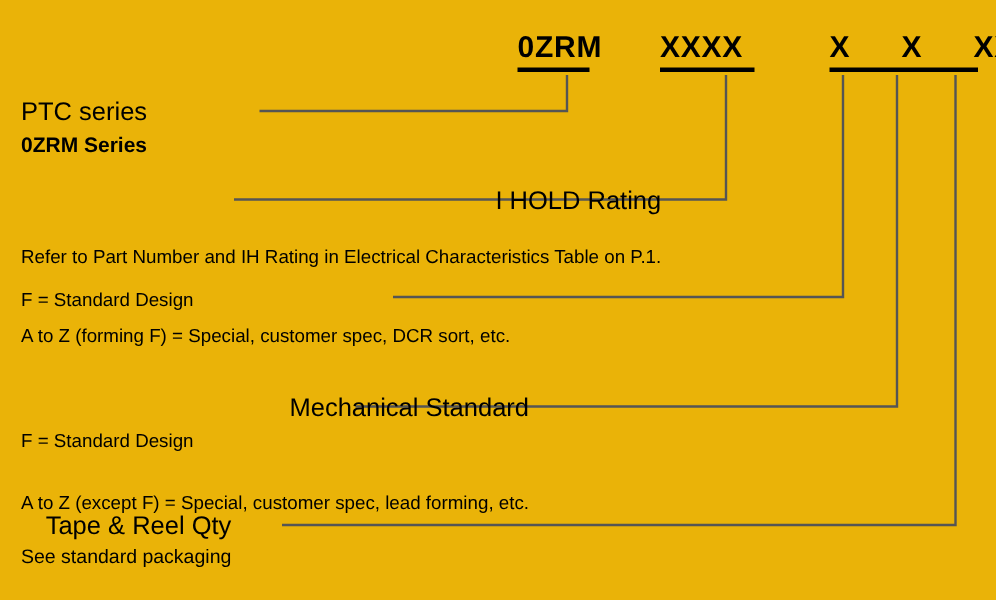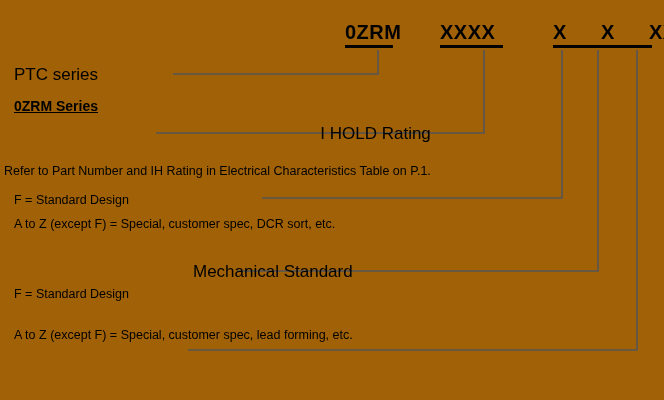--- a/index.html
+++ b/index.html
@@ -4,21 +4,21 @@
 <style>
   html, body {
     margin: 0;
     padding: 0;
     background: #ffffff;
   }
   #page {
     position: relative;
     width: 664px;
     height: 400px;
-    background: #a16207;
+    background: #eab308;
     overflow: hidden;
     font-family: "Liberation Sans", sans-serif;
     color: #000000;
   }
 
   
   .code-group {
     position: absolute;
     white-space: nowrap;
   }
@@ -114,33 +114,37 @@
       <span class="code-gap"></span>
       <span>X</span>
       <span class="code-gap"></span>
       <span>XX</span>
     </div>
     <div class="code-rule" style="width:99px;"></div>
   </div>
 
   <div class="label-block" style="left:14px; top:64px;">
     <div class="label-title">PTC series</div>
-    <div class="label-sub bold-ish" style="margin-top:12px;text-decoration:underline;">0ZRM Series</div>
+    <div class="label-sub bold-ish" style="margin-top:2px;">0ZRM Series</div>
   </div>
 
-  <div class="label-block" style="left:4px; top:123px;">
+  <div class="label-block" style="left:14px; top:123px;">
     <div class="label-title">I HOLD Rating</div>
     <div class="label-note" style="margin-top:19px;">Refer to Part Number and IH Rating in Electrical Characteristics Table on P.1.</div>
   </div>
 
   <div class="label-block" style="left:14px; top:188px;">
     <div class="label-note" style="margin-top:4px;">F = Standard Design</div>
-    <div class="label-note" style="margin-top:7px;">A to Z (except F) = Special, customer spec, DCR sort, etc.</div>
+    <div class="label-note" style="margin-top:7px;">A to Z (forming F) = Special, customer spec, DCR sort, etc.</div>
   </div>
 
   <div class="label-block" style="left:14px; top:261px;">
     <div class="label-title">Mechanical Standard</div>
     <div class="label-note" style="margin-top:4px;">F = Standard Design</div>
     <div class="label-note" style="margin-top:24px;">A to Z (except F) = Special, customer spec, lead forming, etc.</div>
   </div>
 
+  <div class="label-block" style="left:14px; top:340px;">
+    <div class="label-title">Tape &amp; Reel Qty</div>
+    <div class="label-sub" style="margin-top:1px;">See standard packaging</div>
+  </div>
 
 </div>
 
 </body></html>

